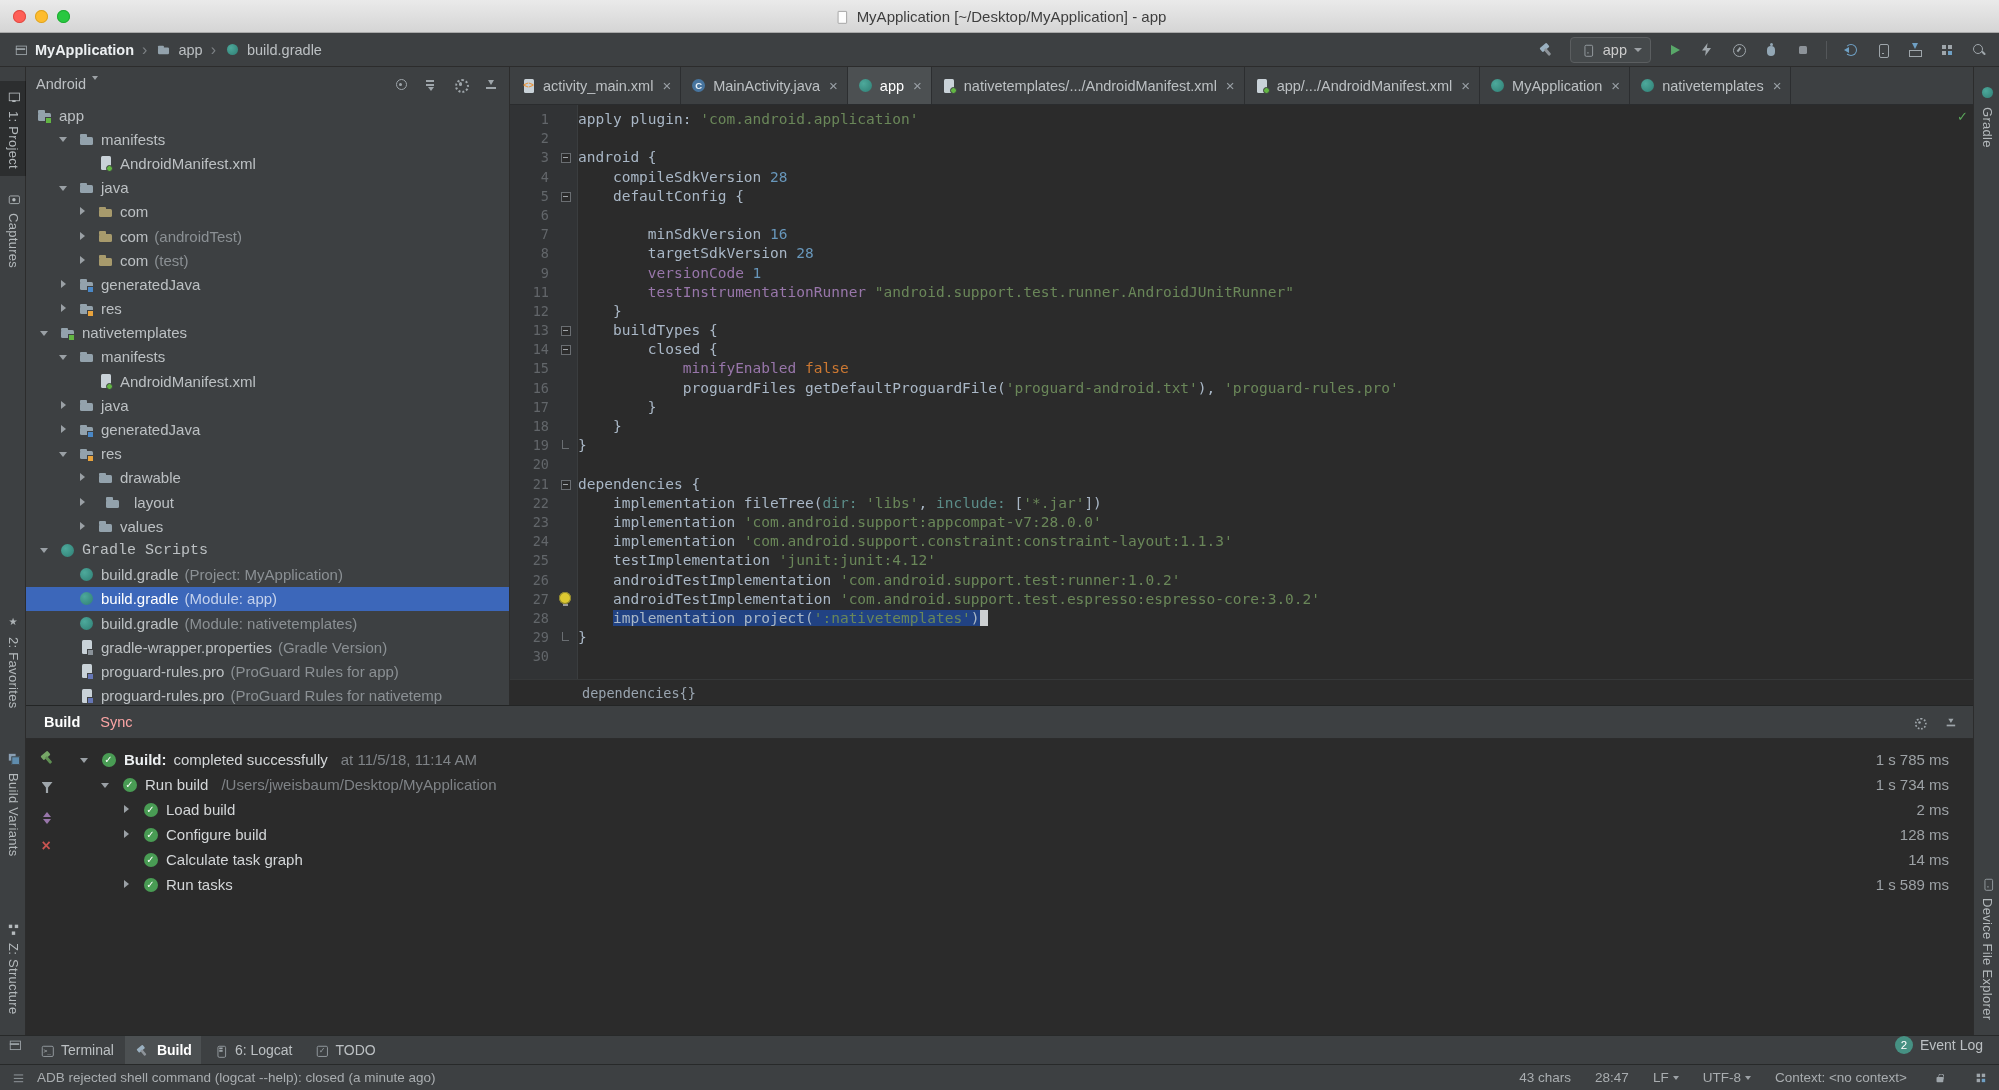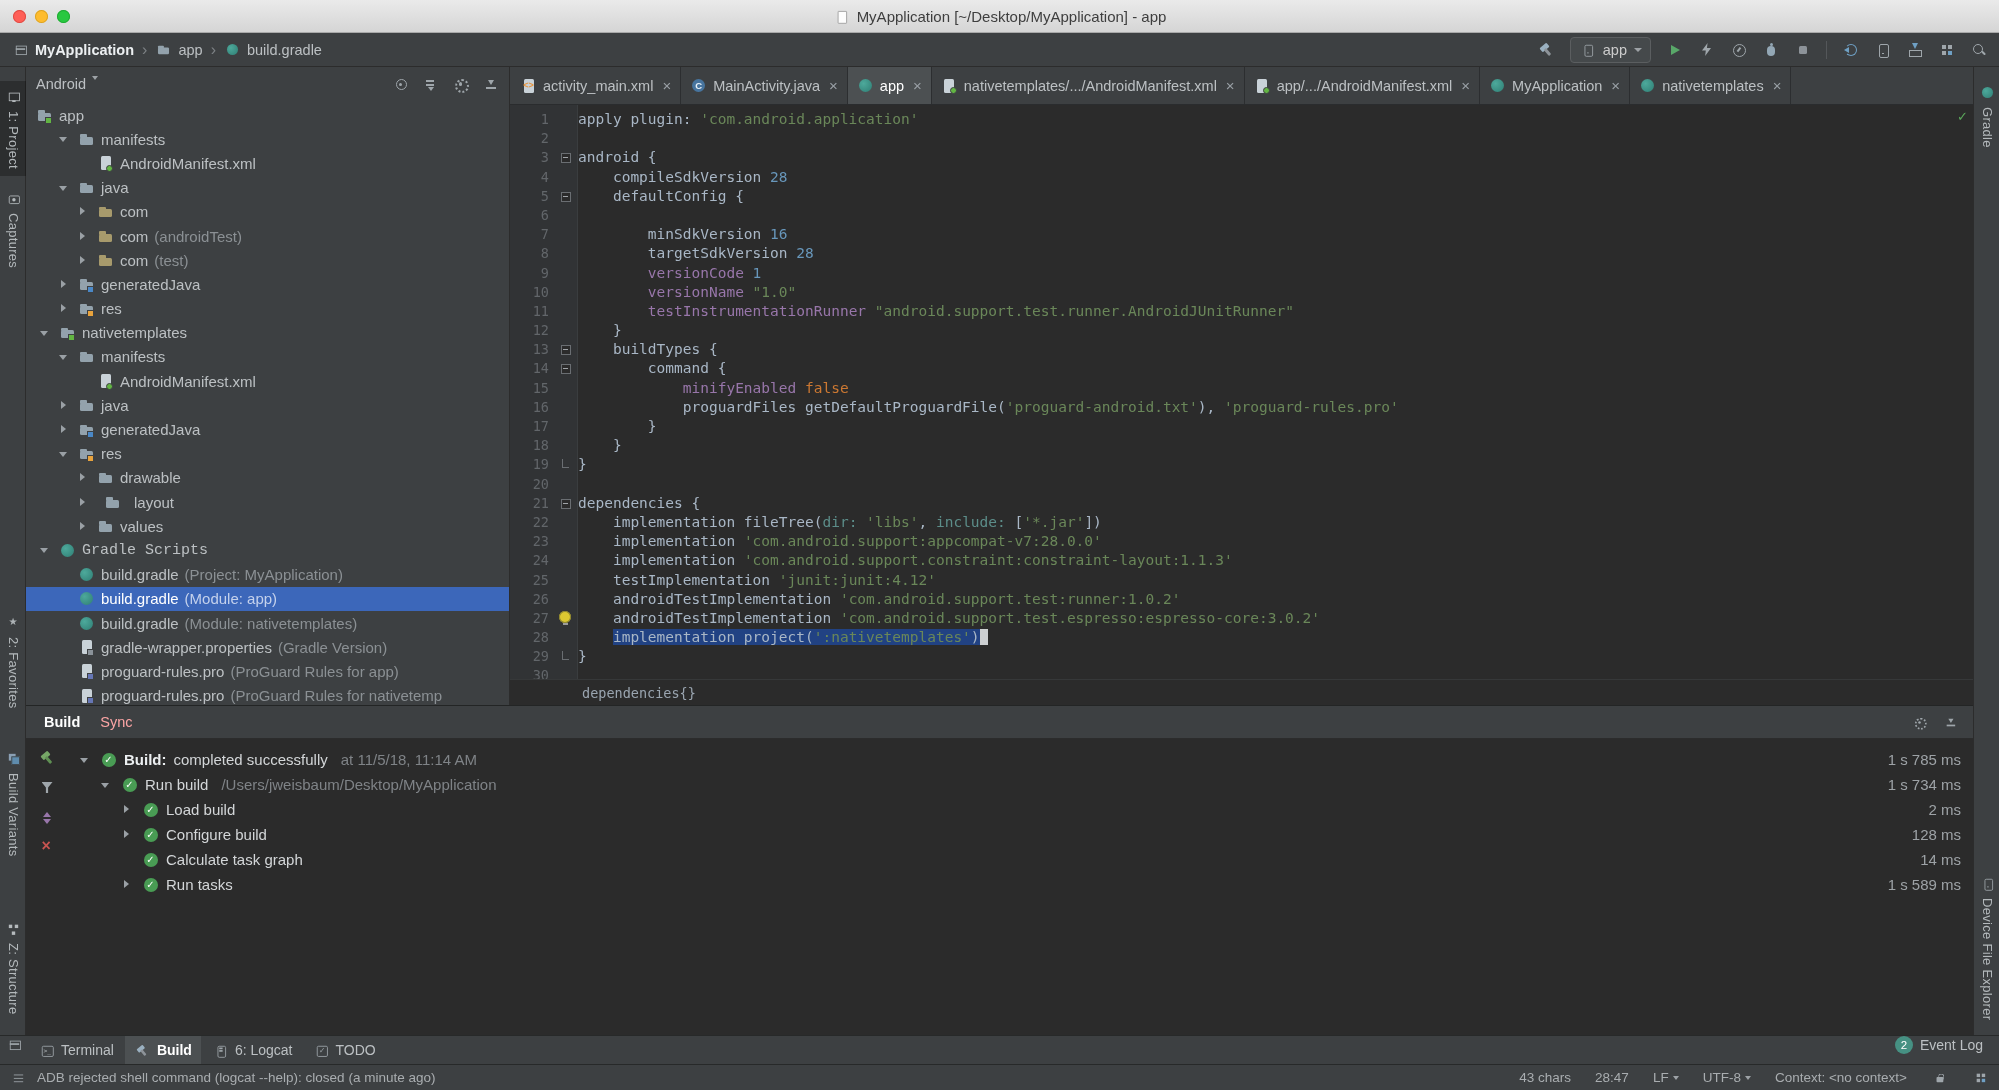--- a/index.html
+++ b/index.html
@@ -93,21 +93,21 @@
 .btab{padding:0 10px;height:32px;display:flex;align-items:center;color:#fca5a5}
 .btab.active{color:#fff;font-weight:bold}
 .bt-icons{margin-left:auto;display:flex;gap:14px;align-items:center;padding-right:14px}
 .build-body{flex:1;display:flex;min-height:0}
 .build-toolcol{flex:0 0 42px;display:flex;flex-direction:column;align-items:center;gap:13px;padding-top:10px}
 .build-tree{flex:1;padding-top:8px;overflow:hidden}
 .brow{height:25px;display:flex;align-items:center;gap:7px;font-size:15px}
 .bbold{color:#eceff1;font-weight:bold}
 .blabel{color:#d3d6d8}
 .bgray{color:#7f8387;margin-left:6px}
-.btime{margin-left:auto;padding-right:12px;color:#9da2a6}
+.btime{margin-left:auto;padding-right:24px;color:#9da2a6}
 
 
 .bottombar{flex:0 0 28px;background:#3d4042;border-top:1px solid #272929;display:flex;align-items:flex-start;padding:0 6px;font-size:14px;gap:2px}
 .bwitem{display:flex;align-items:center;gap:6px;height:28px;padding:0 9px;color:#bcc0c3}
 .bwitem.active{background:#4c5052;color:#fff;font-weight:bold}
 .eventlog{margin-left:auto;display:flex;align-items:center;gap:7px;padding-right:10px;color:#bcc0c3}
 .badge{width:18px;height:18px;border-radius:50%;background:#469183;color:#fff;font-size:11.5px;display:flex;align-items:center;justify-content:center}
 .statusbar{flex:0 0 26px;background:#3d4042;border-top:1px solid #272929;display:flex;align-items:center;padding:0 10px;font-size:13.5px;color:#a9adb0;gap:10px}
 .sb-right{margin-left:auto;display:flex;align-items:center;gap:24px}
 .sb-item{display:flex;align-items:center;gap:4px}
@@ -527,43 +527,38 @@
                   <span class="lnum">8</span>
                   <span class="fold"></span>
                   <span class="ctxt"><span class="c-d">        targetSdkVersion </span><span class="c-n">28</span></span>
                 </div>
                 <div class="line">
                   <span class="lnum">9</span>
                   <span class="fold"></span>
                   <span class="ctxt"><span class="c-d">        </span><span class="c-p">versionCode </span><span class="c-n">1</span></span>
                 </div>
                 <div class="line">
-                  <span class="lnum">10</span>
-                  <span class="fold"></span>
-                  <span class="ctxt"><span class="c-d">        </span><span class="c-p">versionName </span><span class="c-s">"1.0"</span></span>
-                </div>
-                <div class="line">
                   <span class="lnum">11</span>
                   <span class="fold"></span>
                   <span class="ctxt"><span class="c-d">        </span><span class="c-p">testInstrumentationRunner </span><span class="c-s">"android.support.test.runner.AndroidJUnitRunner"</span></span>
                 </div>
                 <div class="line">
                   <span class="lnum">12</span>
                   <span class="fold"></span>
                   <span class="ctxt"><span class="c-d">    }</span></span>
                 </div>
                 <div class="line">
                   <span class="lnum">13</span>
                   <span class="fold fm"></span>
                   <span class="ctxt"><span class="c-d">    buildTypes {</span></span>
                 </div>
                 <div class="line">
                   <span class="lnum">14</span>
                   <span class="fold fm"></span>
-                  <span class="ctxt"><span class="c-d">        command {</span></span>
+                  <span class="ctxt"><span class="c-d">        closed {</span></span>
                 </div>
                 <div class="line">
                   <span class="lnum">15</span>
                   <span class="fold"></span>
                   <span class="ctxt"><span class="c-d">            </span><span class="c-p">minifyEnabled </span><span class="c-k">false</span></span>
                 </div>
                 <div class="line">
                   <span class="lnum">16</span>
                   <span class="fold"></span>
                   <span class="ctxt"><span class="c-d">            proguardFiles getDefaultProguardFile(</span><span class="c-s">'proguard-android.txt'</span><span class="c-d">), </span><span class="c-s">'proguard-rules.pro'</span></span>

